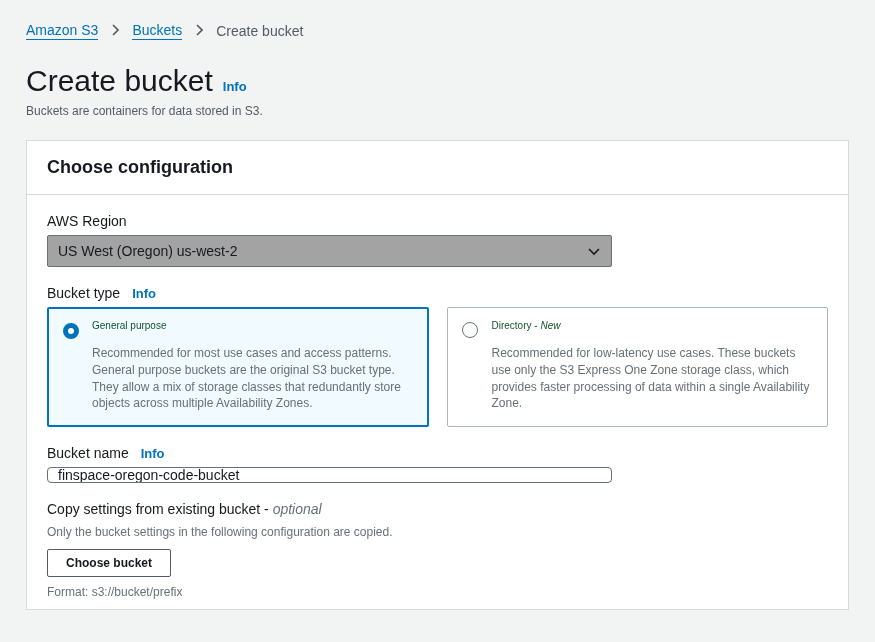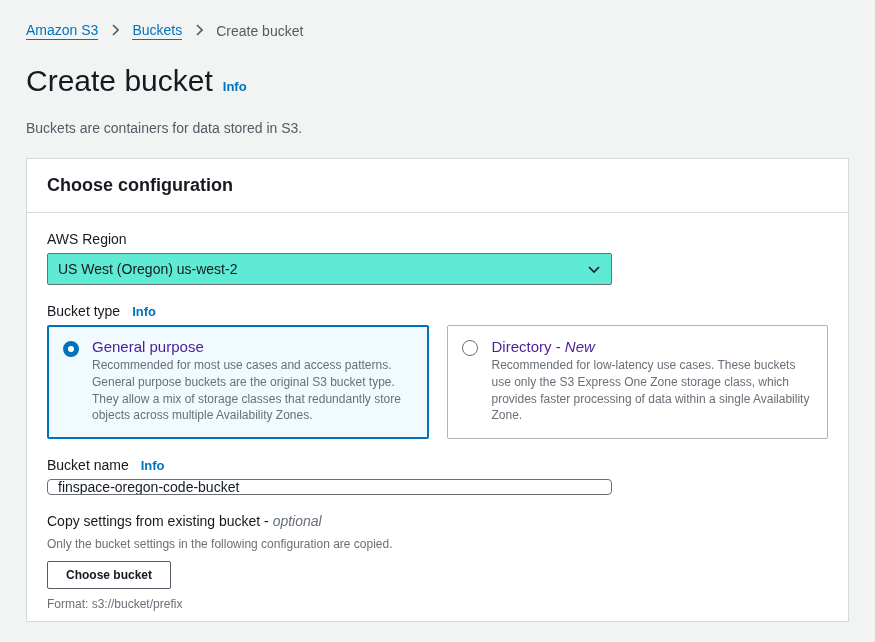--- a/index.html
+++ b/index.html
@@ -13,35 +13,35 @@
     overflow: hidden;
     padding: 22px 26px;
   }
   .breadcrumb { display: flex; align-items: center; gap: 13px; font-size: 14px; }
   .breadcrumb a { color: #0073bb; text-decoration: none; border-bottom: 1px solid #0073bb; padding-bottom: 1px; cursor: pointer; }
   .breadcrumb .chev { color: #545b64; }
   .breadcrumb .current { color: #545b64; }
   .page-title-row { display: flex; align-items: baseline; gap: 10px; margin-top: 24px; }
   h1 { font-size: 30px; font-weight: 400; color: #16191f; }
   .info-link { color: #0073bb; font-size: 13px; font-weight: 700; cursor: pointer; }
-  .page-desc { color: #545b64; margin-top: 22px; font-size: 14px; }
+  .page-desc { color: #545b64; margin-top: 6px; font-size: 12px; }
   .panel { background: #fff; border: 1px solid #d5dbdb; margin-top: 22px; }
   .panel-header { padding: 16px 20px; border-bottom: 1px solid #d5dbdb; }
   .panel-header h2 { font-size: 18px; font-weight: 700; color: #16191f; }
   .panel-body { padding: 18px 20px 8px; }
   .form-label { font-size: 14px; color: #16191f; margin-bottom: 6px; display: flex; align-items: center; gap: 12px; }
   .select-wrap { position: relative; width: 565px; }
-  .select { width: 100%; height: 32px; border: 1px solid #687078; border-radius: 2px; background: #5eead4; padding: 0 32px 0 10px; font-size: 14px; color: #16191f; display: flex; align-items: center; cursor: pointer; }
+  .select { width: 100%; height: 32px; border: 1px solid #687078; border-radius: 2px; background: #a3a3a3; padding: 0 32px 0 10px; font-size: 14px; color: #16191f; display: flex; align-items: center; cursor: pointer; }
   .select-caret { position: absolute; right: 12px; top: 50%; transform: translateY(-50%); pointer-events: none; }
   .radio-row { display: flex; gap: 18px; margin-top: 6px; }
   .radio-card { flex: 1; border: 1px solid #aab7b8; border-radius: 2px; padding: 12px 14px 14px 44px; position: relative; cursor: pointer; background: #fff; }
   .radio-card.selected { border: 2px solid #0073bb; background: #f1faff; padding: 11px 13px 13px 43px; }
   .radio-outer { position: absolute; left: 14px; top: 14px; width: 16px; height: 16px; border-radius: 50%; border: 1px solid #687078; background: #fff; }
   .radio-card.selected .radio-outer { border: 5px solid #0073bb; }
-  .radio-title { font-size: 15px; color: #4c1d95; margin-bottom: 2px; }
+  .radio-title { font-size: 10px; color: #14532d; margin-bottom: 14px; }
   .radio-title .new { font-style: italic; }
   .radio-desc { font-size: 12px; color: #687078; line-height: 1.4; }
   .field-block { margin-top: 18px; }
   .input { width: 565px; height: 16px; border: 1px solid #687078; border-radius: 4px; padding: 0 10px; font-size: 14px; font-family: inherit; color: #16191f; }
   .help-text { font-size: 12px; color: #687078; margin-top: 6px; line-height: 1.5; }
   .inline-link { color: #0073bb; text-decoration: none; border-bottom: 1px solid #0073bb; cursor: pointer; }
   .ext-icon { display: inline-block; vertical-align: -2px; margin-left: 4px; }
   .opt { font-style: italic; color: #687078; font-weight: 400; }
   .choose-btn { display: inline-block; border: 1px solid #545b64; border-radius: 2px; background: #fff; padding: 6px 18px; font-size: 12px; font-weight: 700; color: #16191f; cursor: pointer; margin-top: 8px; }
 </style>

